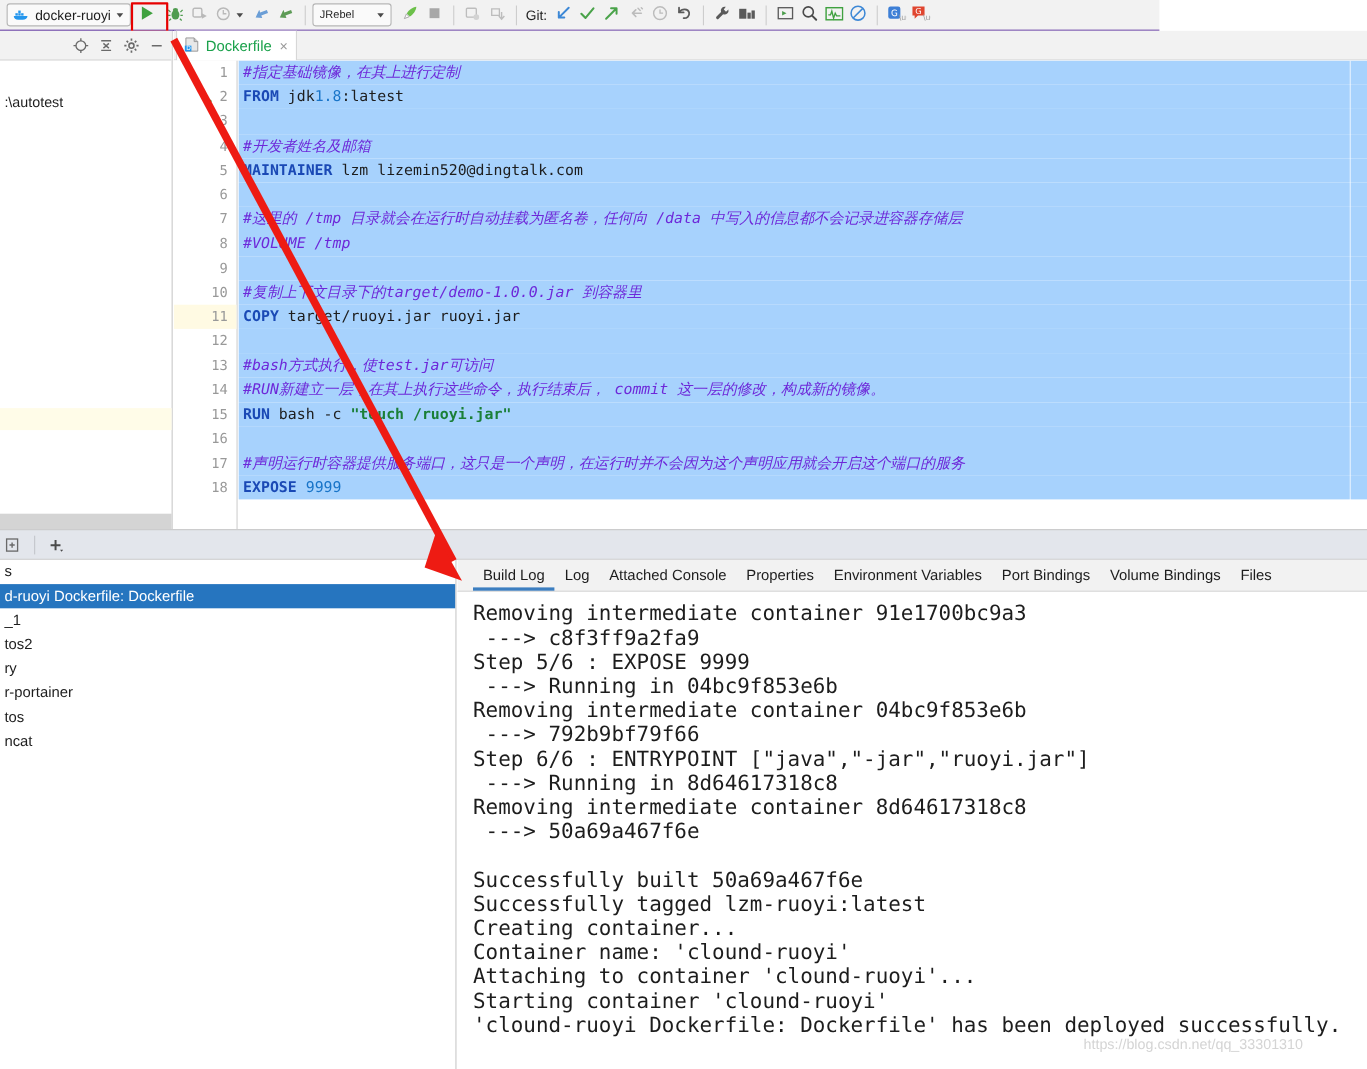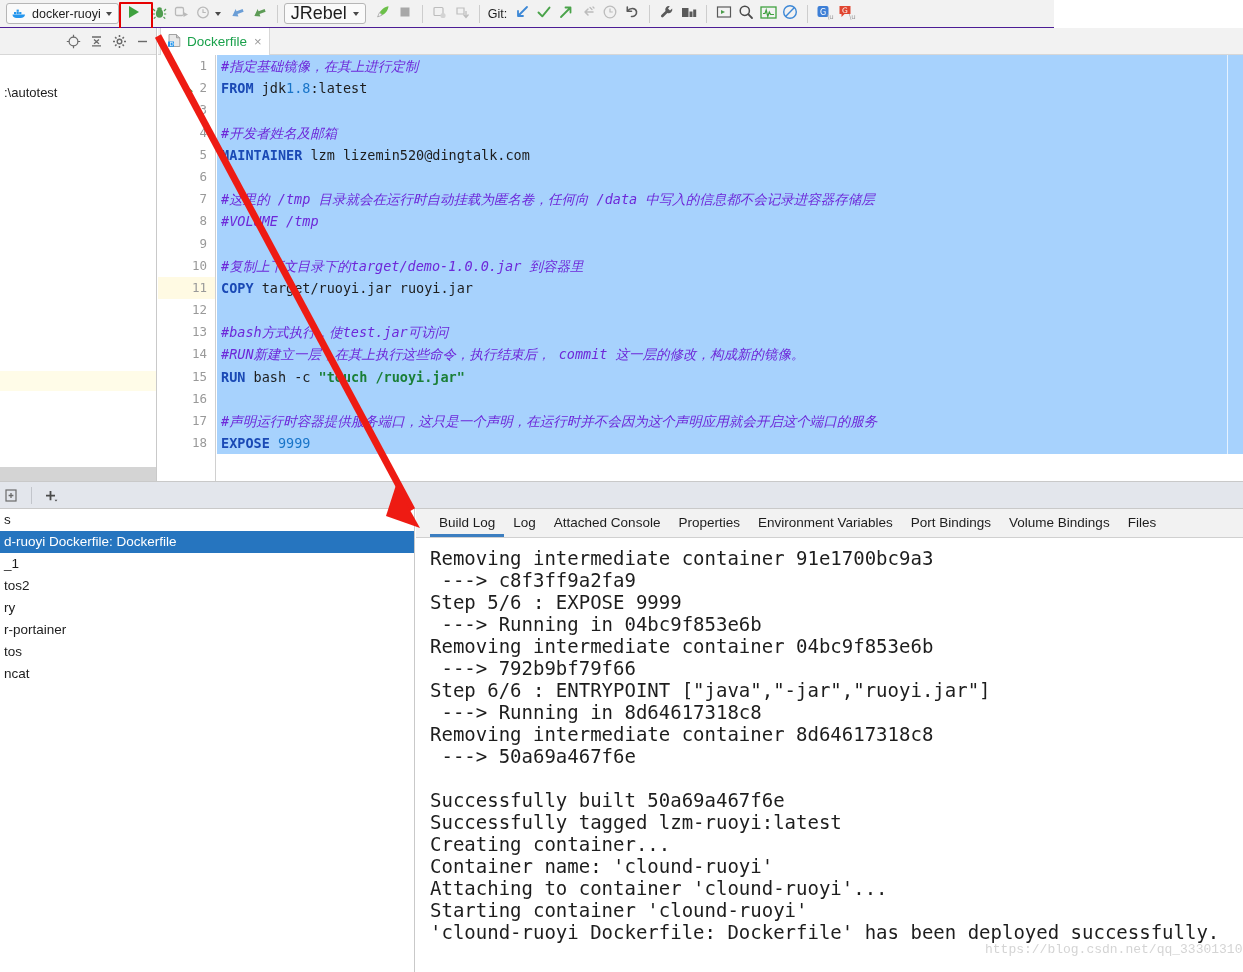--- a/index.html
+++ b/index.html
@@ -23,24 +23,24 @@
     height:22px; min-width:22px; display:flex; align-items:center;
     justify-content:center; padding:0 2px;
   }
   .run-config {
     display:flex; align-items:center; gap:5px;
     height:21px; padding:0 6px 0 5px;
     border:1px solid #b6b6b6; border-radius:3px; background:#fafafa;
     font-size:12.5px; color:#1d1d1d; white-space:nowrap;
   }
   .jrebel-config {
-    display:flex; align-items:center; gap:6px;
+    display:flex; align-items:center; gap:21px;
     height:21px; padding:0 6px;
     border:1px solid #b6b6b6; border-radius:3px; background:#fafafa;
-    font-size:18px; color:#1d1d1d; white-space:nowrap;
+    font-size:10px; color:#1d1d1d; white-space:nowrap;
   }
   .caret { width:0;height:0;border-left:3.5px solid transparent;border-right:3.5px solid transparent;border-top:4px solid #4a4a4a; }
   .git-label { font-size:12.5px; color:#1d1d1d; padding:0 4px 0 2px; }
 
   
   #run-btn-wrap { position:relative; width:30px; height:24px; display:flex;align-items:center;justify-content:center; }
   #run-btn-wrap::after{
     content:""; position:absolute; left:0; top:0; width:30px; height:24px;
     border:2.5px solid #e60000; border-radius:1px; pointer-events:none;
   }
@@ -144,21 +144,21 @@
     background:#ffffff; overflow:hidden; padding:9px 0 0 14px;
   }
   .logline {
     font-family:"DejaVu Sans Mono", monospace; font-size:19px; color:#1d1d1d;
     height:22px; line-height:22px; white-space:pre;
   }
 
   
   #watermark {
     position:absolute; left:985px; top:942px;
-    font-family:Liberation Mono, monospace; font-size:13px; color:#d4d4d4; white-space:nowrap;
+    font-family:Liberation Sans, sans-serif; font-size:13px; color:#d4d4d4; white-space:nowrap;
   }
 
   
   #annotation { position:absolute; left:0; top:0; width:1243px; height:972px; pointer-events:none; }
 </style>
 </head>
 <body>
 
 <div id="toolbar">
 

